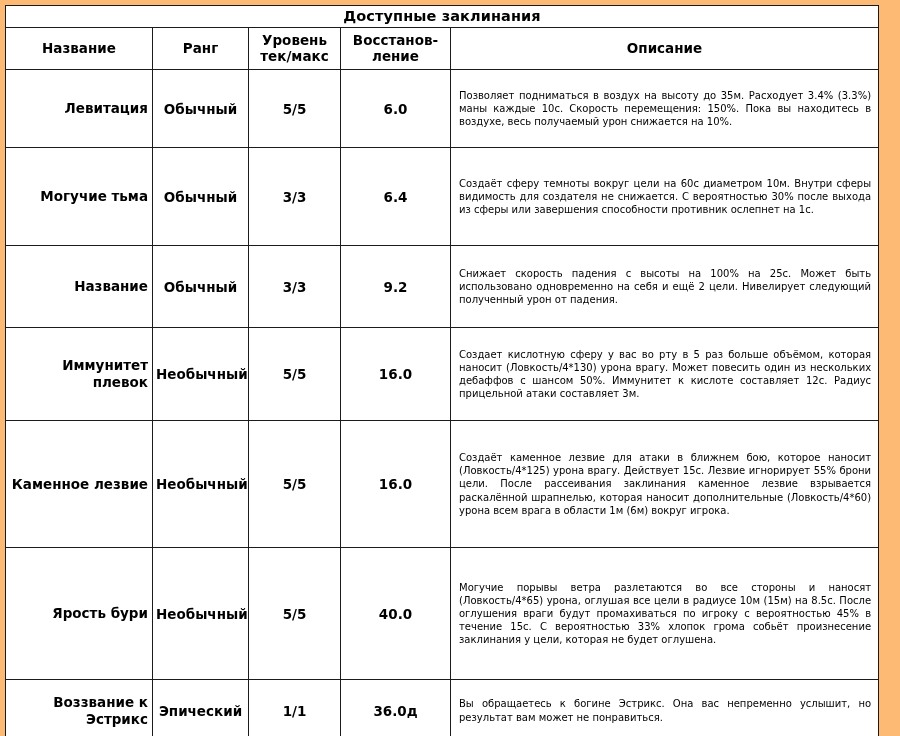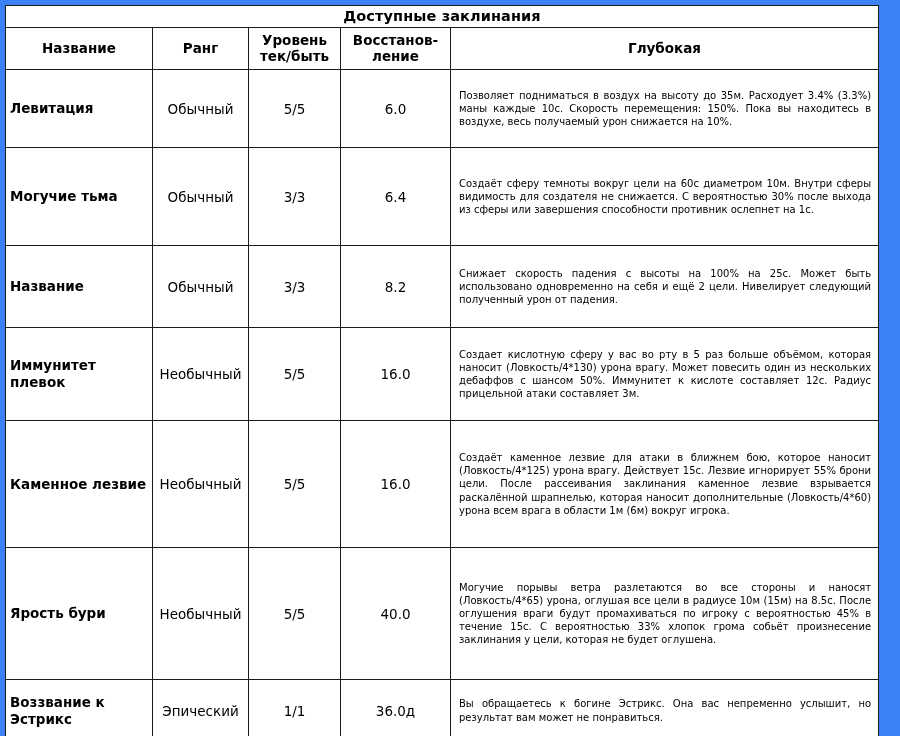--- a/index.html
+++ b/index.html
@@ -15,21 +15,21 @@
     color: #000000;
     overflow: hidden;
   }
 
   .page {
     position: relative;
     width: 900px;
     height: 736px;
     box-sizing: border-box;
     padding: 5px 22px 5px 5px;
-    background: #3b82f6;
+    background: #fdba74;
   }
 
   table.spell-table {
     width: 100%;
     height: 726px;
     border-collapse: collapse;
     table-layout: fixed;
     background: #ffffff;
   }
 
@@ -57,32 +57,32 @@
     font-weight: bold;
     font-size: 13.5px;
     line-height: 1.12;
     height: 40px;
     padding: 2px 2px;
     vertical-align: middle;
   }
 
   
   .c-name {
-    text-align: left;
+    text-align: right;
     font-weight: bold;
     font-size: 13.5px;
     line-height: 1.25;
     vertical-align: middle;
     padding: 3px 4px;
   }
   .c-rank,
   .c-level,
   .c-cd {
     text-align: center;
-    font-weight: normal;
+    font-weight: bold;
     font-size: 13.5px;
     vertical-align: middle;
     padding: 3px 3px;
   }
   .c-desc {
     text-align: justify;
     text-align-last: left;
     text-justify: inter-word;
     font-size: 10px;
     line-height: 1.32;
@@ -123,27 +123,27 @@
     </colgroup>
     <thead>
       <tr class="r-title">
         <th class="title-cell" colspan="5">Доступные заклинания</th>
       </tr>
       <tr class="r-head">
         <th class="head-cell">Название</th>
         <th class="head-cell">Ранг</th>
         <th class="head-cell">
           <span>Уровень</span><br>
-          <span>тек/быть</span>
+          <span>тек/макс</span>
         </th>
         <th class="head-cell">
           <span>Восстанов-</span><br>
           <span>ление</span>
         </th>
-        <th class="head-cell">Глубокая</th>
+        <th class="head-cell">Описание</th>
       </tr>
     </thead>
     <tbody>
       <tr class="r0">
         <td class="c-name">Левитация</td>
         <td class="c-rank">Обычный</td>
         <td class="c-level">5/5</td>
         <td class="c-cd">6.0</td>
         <td class="c-desc">Позволяет подниматься в воздух на высоту до 35м. Расходует 3.4% (3.3%) маны каждые 10с. Скорость перемещения: 150%. Пока вы находитесь в воздухе, весь получаемый урон снижается на 10%.</td>
       </tr>
@@ -151,21 +151,21 @@
         <td class="c-name">Могучие тьма</td>
         <td class="c-rank">Обычный</td>
         <td class="c-level">3/3</td>
         <td class="c-cd">6.4</td>
         <td class="c-desc">Создаёт сферу темноты вокруг цели на 60с диаметром 10м. Внутри сферы видимость для создателя не снижается. С вероятностью 30% после выхода из сферы или завершения способности противник ослепнет на 1с.</td>
       </tr>
       <tr class="r2">
         <td class="c-name">Название</td>
         <td class="c-rank">Обычный</td>
         <td class="c-level">3/3</td>
-        <td class="c-cd">8.2</td>
+        <td class="c-cd">9.2</td>
         <td class="c-desc">Снижает скорость падения с высоты на 100% на 25с. Может быть использовано одновременно на себя и ещё 2 цели. Нивелирует следующий полученный урон от падения.</td>
       </tr>
       <tr class="r3">
         <td class="c-name">Иммунитет плевок</td>
         <td class="c-rank">Необычный</td>
         <td class="c-level">5/5</td>
         <td class="c-cd">16.0</td>
         <td class="c-desc">Создает кислотную сферу у вас во рту в 5 раз больше объёмом, которая наносит (Ловкость/4*130) урона врагу. Может повесить один из нескольких дебаффов с шансом 50%. Иммунитет к кислоте составляет 12с. Радиус прицельной атаки составляет 3м.</td>
       </tr>
       <tr class="r4">

